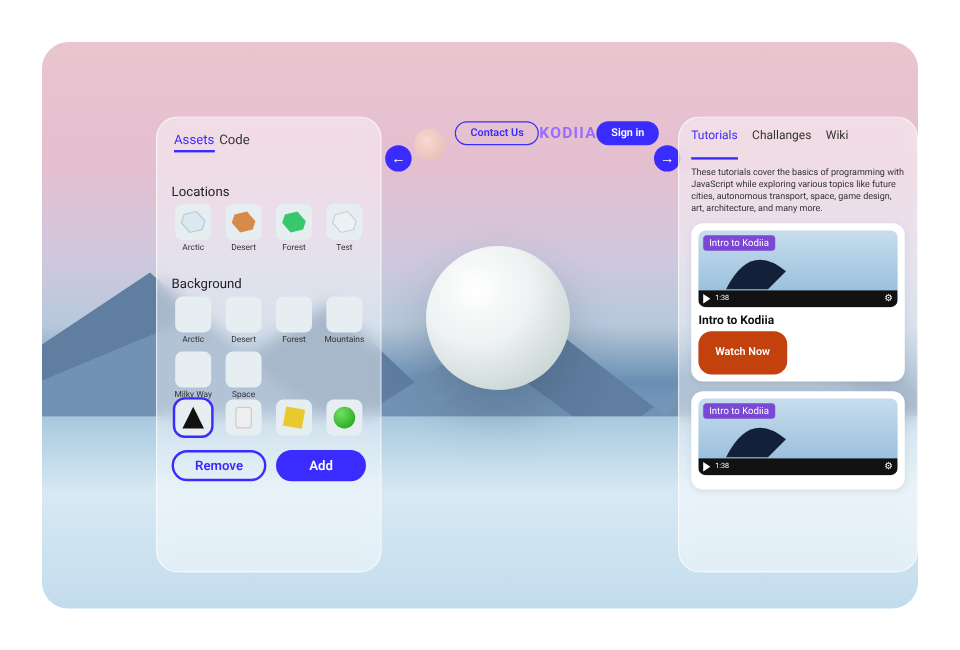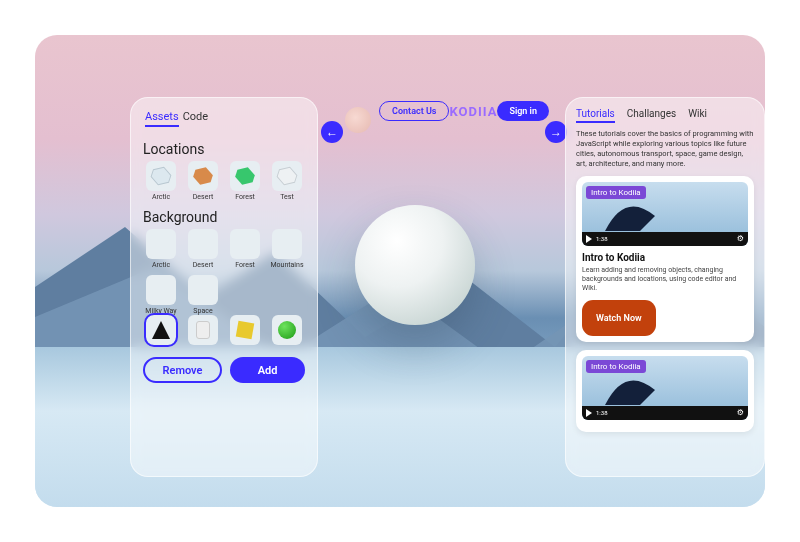--- a/index.html
+++ b/index.html
@@ -11,22 +11,22 @@
 .moon{position:absolute;left:310px;top:72px;width:26px;height:26px;border-radius:50%;background:radial-gradient(circle at 40% 40%,#f7d9d2,#e6b9b1)}
 .sphere{position:absolute;left:320px;top:170px;width:120px;height:120px;border-radius:50%;background:radial-gradient(circle at 35% 30%,#fff 0%,#eef2f2 40%,#c9d6d4 80%,#a5b6b4 100%);box-shadow:0 20px 40px rgba(40,60,80,.25)}
 .panel{position:absolute;background:rgba(255,255,255,.45);backdrop-filter:blur(6px);border-radius:18px;border:1px solid rgba(255,255,255,.6)}
 .panel-left{left:95px;top:62px;width:188px;height:380px;padding:10px 12px}
 .panel-right{left:530px;top:62px;width:200px;height:380px;padding:8px 10px;overflow:hidden}
 .tabs{display:flex;gap:4px;font-size:11px;padding:2px 2px 6px}
 .tab{color:#333;cursor:pointer}
 .tab.active{color:#3a2bff;border-bottom:2px solid #3a2bff;padding-bottom:2px}
 .r-tabs{display:flex;gap:12px;font-size:10px;padding:2px 0 6px}
 .r-tab{color:#333}
-.r-tab.active{color:#3a2bff;border-bottom:2px solid #3a2bff;padding-bottom:2px}
-.section-label{font-size:14px;color:#222;margin:8px 0 4px}
+.r-tab.active{color:#3a2bff;border-bottom:2px solid #3a2bff;padding-bottom:12px}
+.section-label{font-size:11px;color:#222;margin:20px 0 4px}
 .grid{display:flex;flex-wrap:wrap;gap:6px}
 .tile{width:36px;display:flex;flex-direction:column;align-items:center;gap:2px;cursor:pointer}
 .tile .thumb{width:30px;height:30px;border-radius:6px;background:#e7eef2;display:flex;align-items:center;justify-content:center}
 .tile .cap{font-size:7px;color:#333;text-align:left}
 .thumb.sel{outline:2px solid #3a2bff;border-radius:8px}
 .hexw{width:22px;height:22px;transform:rotate(18deg)}
 .hexw svg{display:block}
 .bg-arctic{background:linear-gradient(#bcd9ec,#e9f3fa)}
 .bg-desert{background:linear-gradient(#e9c79a,#c49655)}
 .bg-forest{background:linear-gradient(#3e7f46,#8fc77c)}
@@ -207,21 +207,20 @@
         <svg class="sail" viewBox="0 0 60 40">
             <path d="M5,35 Q25,-5 55,20 L40,35 Z" fill="#13203a"></path>
           </svg>
         <div class="playbar">
           <div class="play-tri"></div>
           <div class="time">1:38</div>
           <div class="gear">⚙</div>
         </div>
       </div>
       <h4>Intro to Kodiia</h4>
-      <p>Learn adding and removing objects, changing backgrounds and locations, using code editor and Wiki.</p>
       <div class="watch">Watch Now</div>
     </div>
 
     <div class="card">
       <div class="card-img">
         <div class="tag">Intro to Kodiia</div>
         <svg class="sail" viewBox="0 0 60 40">
             <path d="M5,35 Q25,-5 55,20 L40,35 Z" fill="#13203a"></path>
           </svg>
         <div class="playbar">

